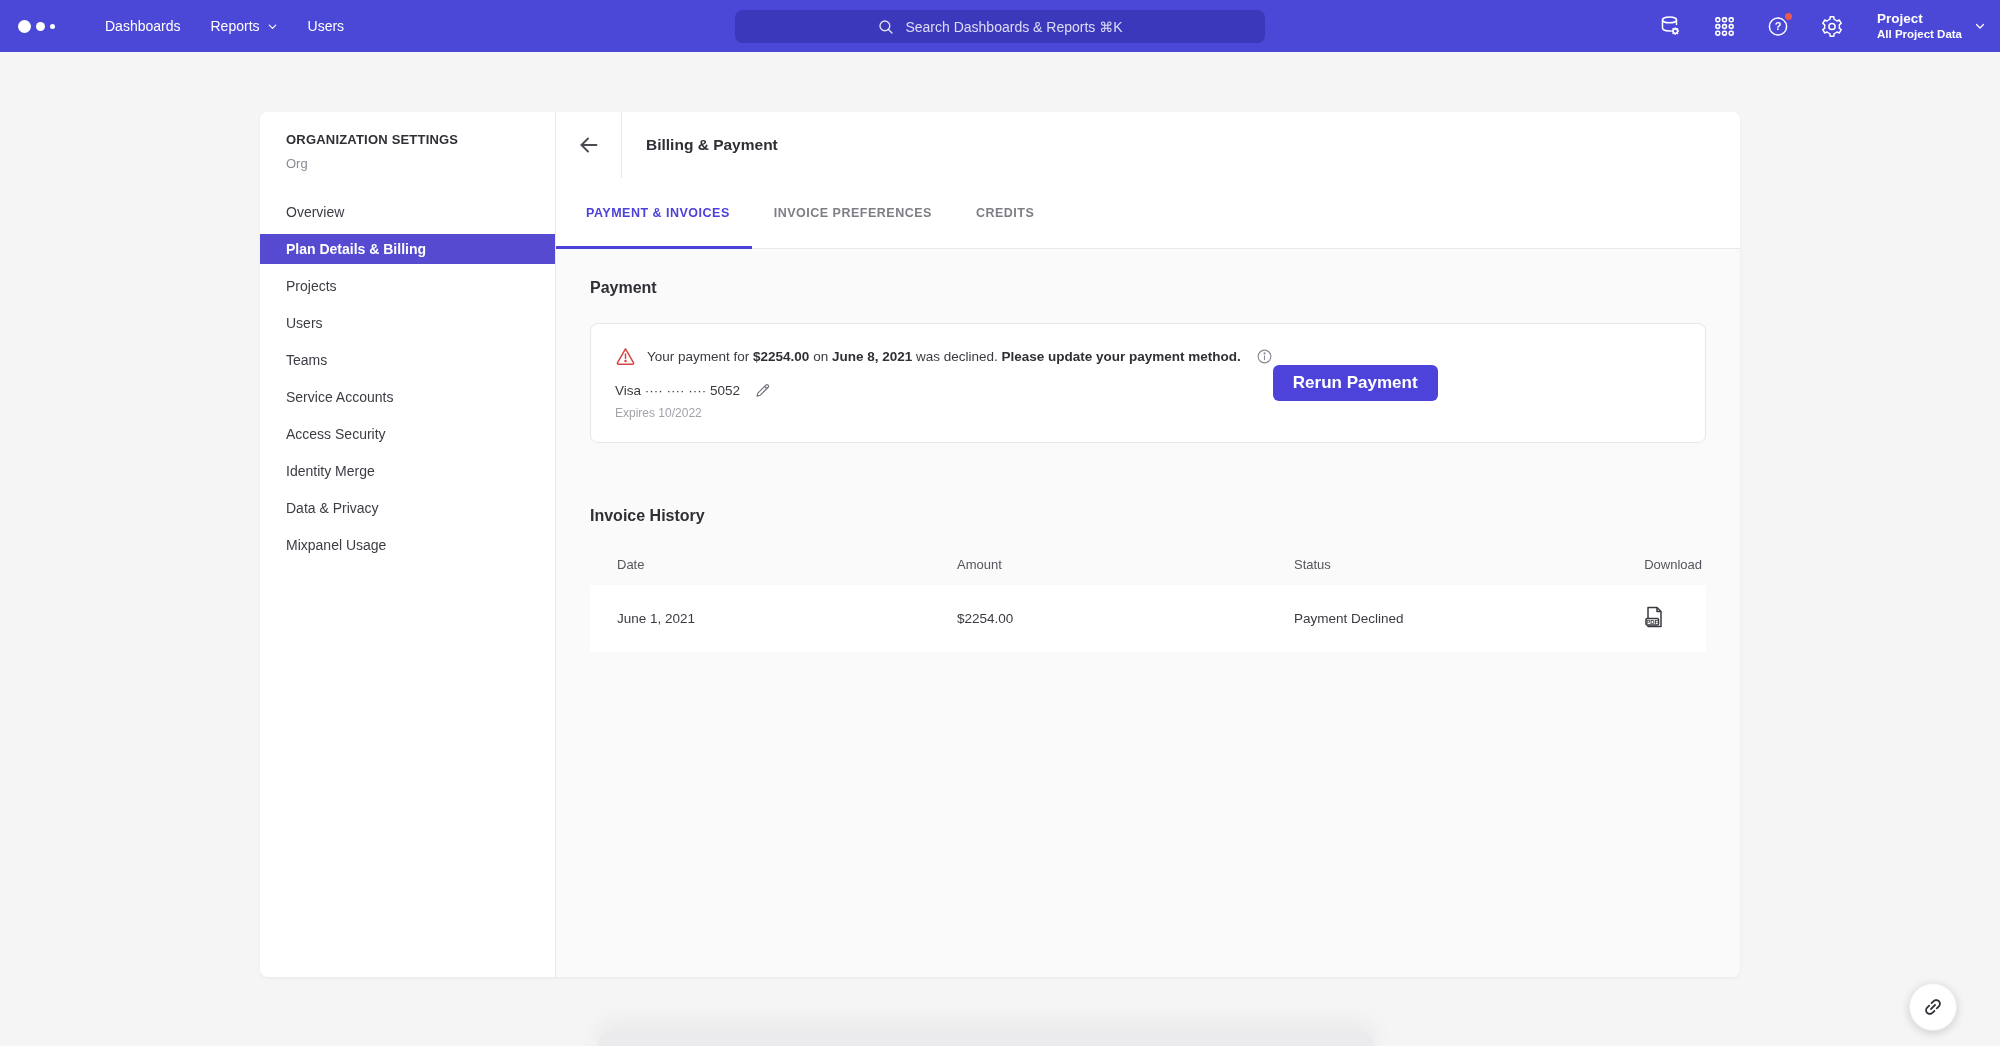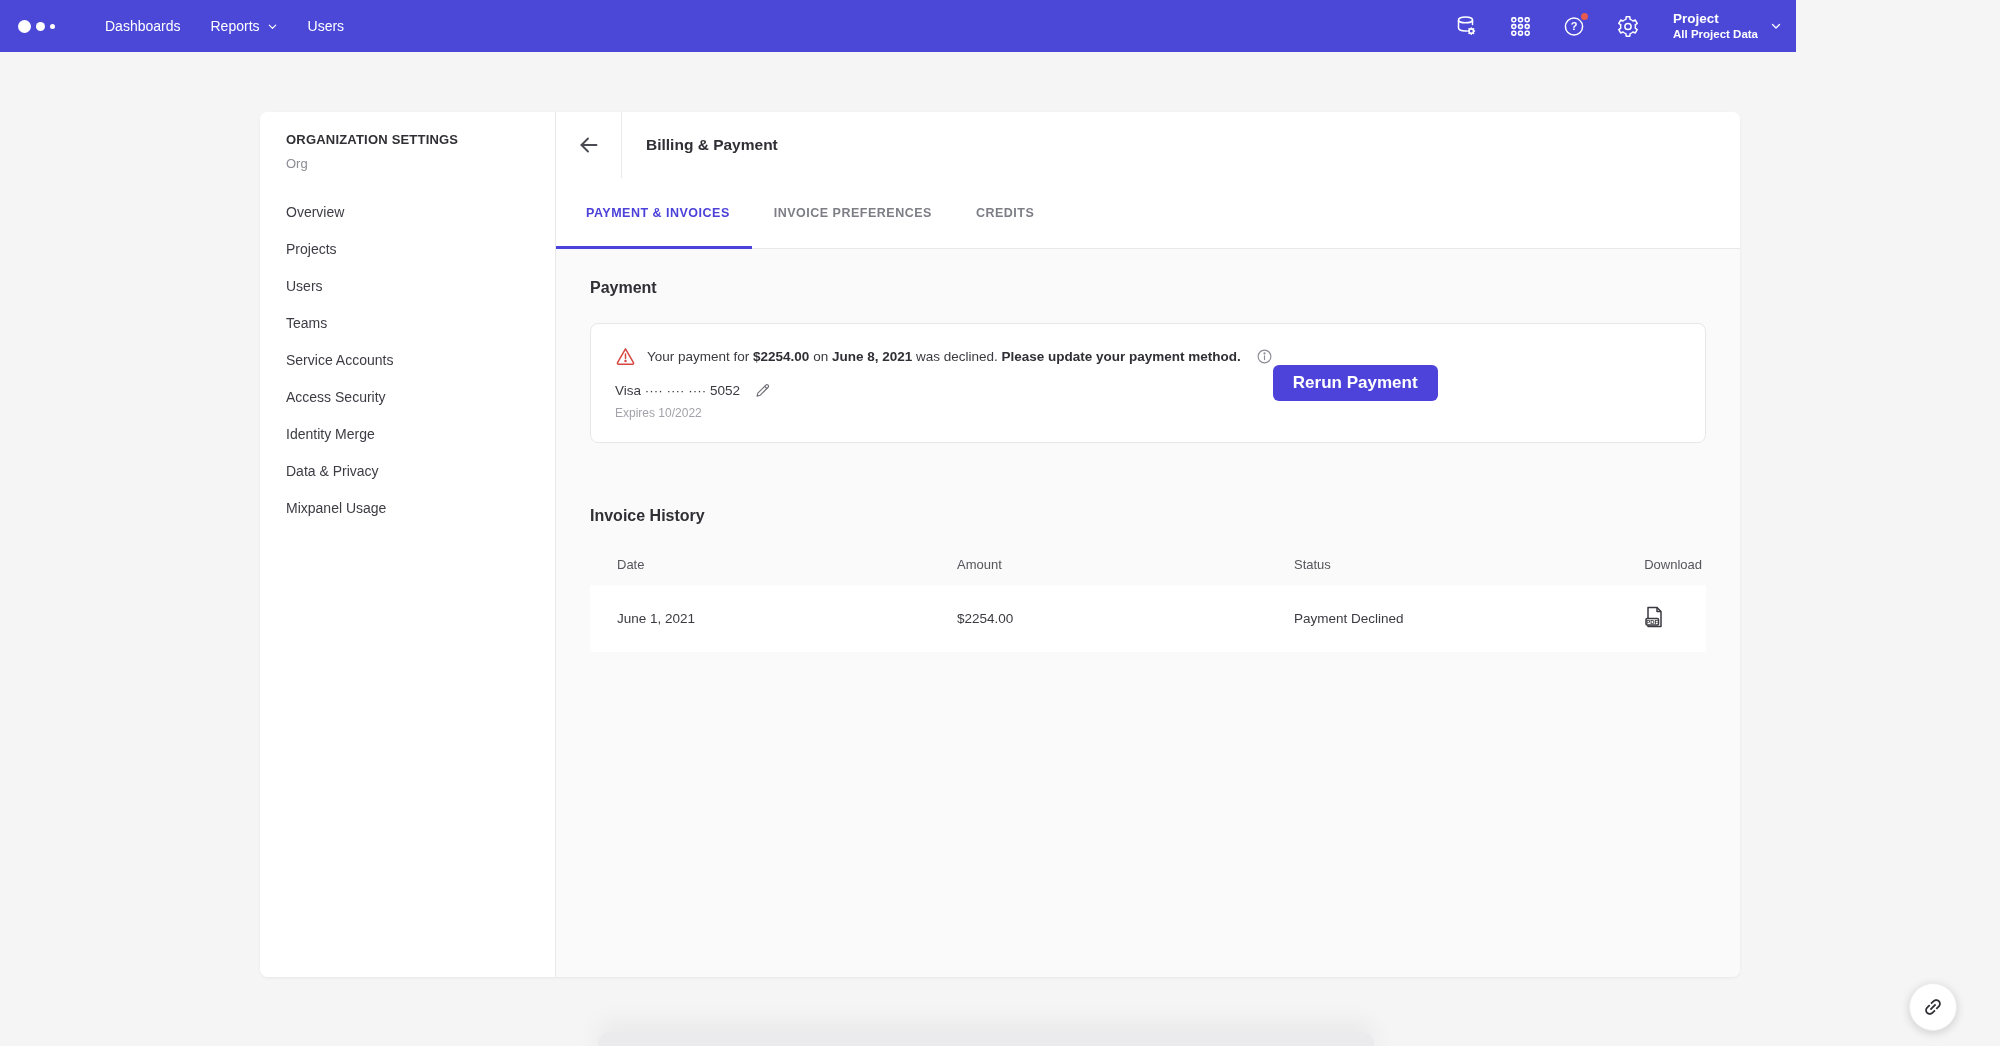--- a/index.html
+++ b/index.html
@@ -6,21 +6,21 @@
   html,body { width:2000px; height:1046px; overflow:hidden; }
   body {
     font-family:"Liberation Sans", sans-serif;
     background:#f5f5f6;
     position:relative;
     color:#32323a;
   }
 
   
   .topnav {
-    position:absolute; top:0; left:0; width:1796px; height:52px;
+    position:absolute; top:0; left:0; width:2000px; height:52px;
     background:#4b48d8; display:flex; align-items:center;
   }
   .logo { display:flex; align-items:center; gap:5px; margin-left:18px; width:46px; cursor:pointer; }
   .logo .d1 { width:13px; height:13px; border-radius:50%; background:#fff; }
   .logo .d2 { width:9px;  height:9px;  border-radius:50%; background:#fff; }
   .logo .d3 { width:5px;  height:5px;  border-radius:50%; background:#fff; }
   .navlinks { display:flex; align-items:center; margin-left:26px; }
   .navlink {
     color:#fff; font-size:14px; font-weight:500; padding:0 15px; height:52px;
     display:flex; align-items:center; gap:7px; cursor:pointer; text-decoration:none;
@@ -134,20 +134,27 @@
       <a class="navlink">Dashboards</a>
       <a class="navlink">
         <span>Reports</span>
         <svg width="11" height="11" viewBox="0 0 24 24" fill="none" stroke="#fff" stroke-width="2.6" stroke-linecap="round" stroke-linejoin="round">
             <path d="M5 9l7 7 7-7"></path>
           </svg>
       </a>
       <a class="navlink">Users</a>
     </nav>
 
+    <div class="searchbar">
+      <svg width="18" height="18" viewBox="0 0 24 24" fill="none" stroke="rgba(255,255,255,0.85)" stroke-width="1.8" stroke-linecap="round">
+          <circle cx="10.5" cy="10.5" r="6.5"></circle>
+          <path d="M15.3 15.3L20 20"></path>
+        </svg>
+      <span class="ph">Search Dashboards &amp; Reports ⌘K</span>
+    </div>
 
     <div class="nav-right">
       <button class="iconbtn">
         <svg width="25" height="25" viewBox="0 0 24 24" fill="none" stroke="#fff" stroke-width="1.5" stroke-linecap="round">
           <ellipse cx="11.5" cy="5.4" rx="7" ry="2.9"></ellipse>
           <path d="M4.5 5.4v8.2c0 1.6 3.1 2.9 7 2.9.5 0 1-.02 1.5-.06"></path>
           <path d="M18.5 5.4v4.6"></path>
           <circle cx="17.3" cy="16.6" r="2.3"></circle>
           <path d="M17.3 13.4v1M17.3 18.8v1M14.1 16.6h1M19.5 16.6h1M15 14.3l.7.7M18.9 18.2l.7.7M19.6 14.3l-.7.7M15.7 18.2l-.7.7"></path>
         </svg>
@@ -190,20 +197,21 @@
     </div>
   </header>
 
   <main class="panel">
 
     <aside class="sidebar">
       <div class="sb-title">ORGANIZATION SETTINGS</div>
       <div class="sb-sub">Org</div>
       <nav class="sb-items">
         <div class="sb-item">Overview</div>
+        <div class="sb-item active">Plan Details &amp; Billing</div>
         <div class="sb-item">Projects</div>
         <div class="sb-item">Users</div>
         <div class="sb-item">Teams</div>
         <div class="sb-item">Service Accounts</div>
         <div class="sb-item">Access Security</div>
         <div class="sb-item">Identity Merge</div>
         <div class="sb-item">Data &amp; Privacy</div>
         <div class="sb-item">Mixpanel Usage</div>
       </nav>
     </aside>

